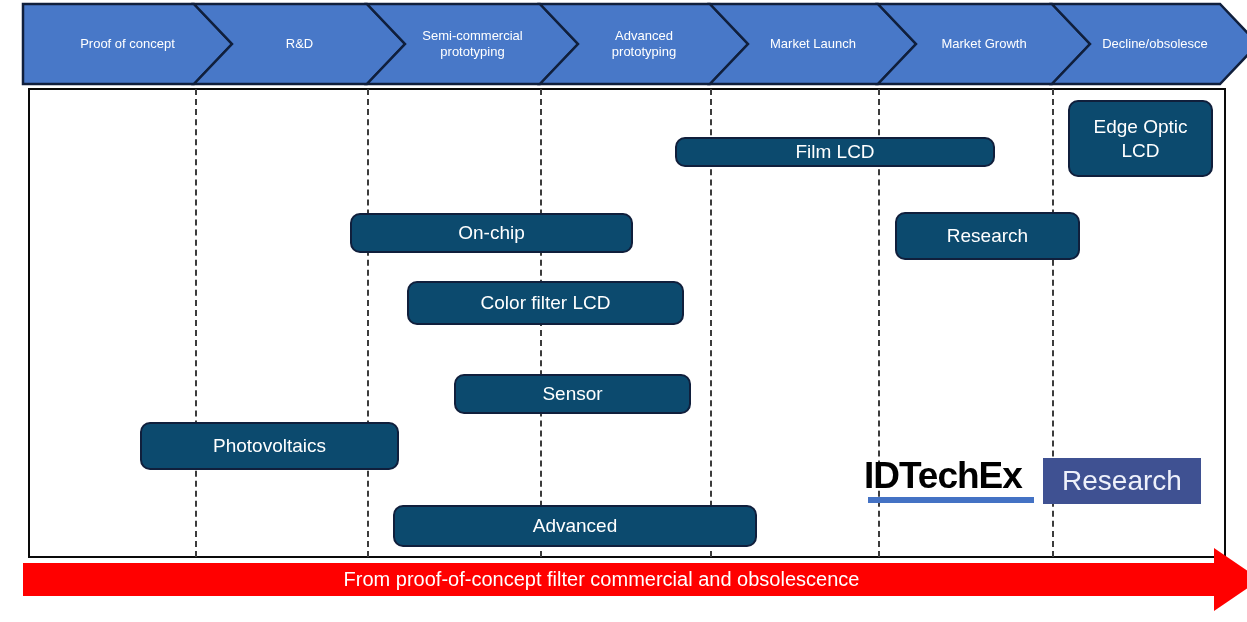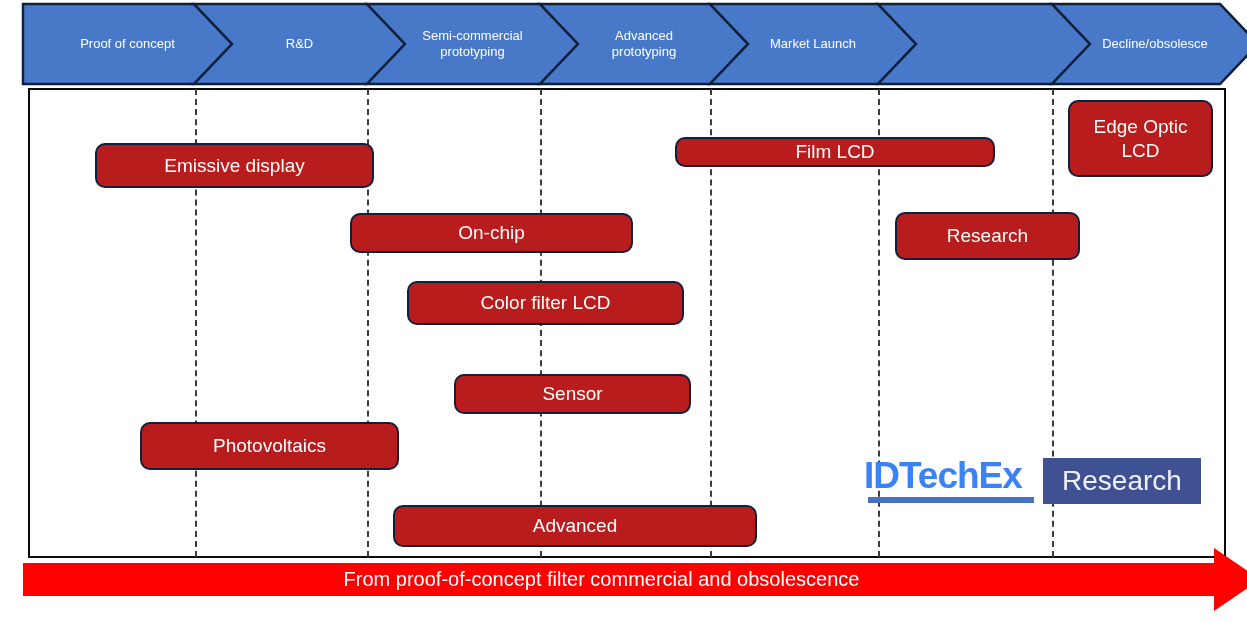--- a/index.html
+++ b/index.html
@@ -12,21 +12,21 @@
     position:absolute; left:8px; top:88px; width:1198px; height:470px;
     background:#ffffff; border:2px solid #0a0a0a; z-index:1;
   }
   
   .vline {
     position:absolute; top:89px; height:468px; width:0;
     border-left:2px dashed #3c3c3c; z-index:2;
   }
   
   .tech-box {
-    position:absolute; background:#b91c1c; border:2.5px solid #101f3c;
+    position:absolute; background:#0c4a6e; border:2.5px solid #101f3c;
     border-radius:10px; color:#ffffff; display:flex; align-items:center;
     justify-content:center; text-align:center; font-size:19px; line-height:1.25;
     z-index:3; padding:2px 8px;
   }
   
   .stage-band { position:absolute; left:0; top:0; z-index:4; }
   .stage-label {
     position:absolute; top:4px; height:80px; display:flex; align-items:center;
     justify-content:center; color:#ffffff; font-size:13px; text-align:center;
     z-index:5; line-height:1.25;
@@ -38,21 +38,21 @@
     background:#ff0000; z-index:2; display:flex; align-items:center;
     justify-content:center; color:#ffffff; font-size:20px; padding-right:36px;
   }
   .red-head {
     position:absolute; left:1194px; top:548px; width:46px; height:63px;
     background:#ff0000; clip-path:polygon(0 0, 100% 50%, 0 100%); z-index:2;
   }
   
   .logo-brand {
     position:absolute; left:844px; top:456px; width:172px; height:40px;
-    color:#3b82f6; font-size:37px; font-weight:bold; letter-spacing:-1px;
+    color:#000000; font-size:37px; font-weight:bold; letter-spacing:-1px;
     line-height:40px; z-index:3; white-space:nowrap;
   }
   .logo-underline {
     position:absolute; left:848px; top:497px; width:166px; height:6px;
     background:#4472C4; z-index:3;
   }
   .logo-division {
     position:absolute; left:1023px; top:458px; width:158px; height:46px;
     background:#3F5192; color:#eef1fb; font-size:28px; display:flex;
     align-items:center; justify-content:center; z-index:3;
@@ -92,25 +92,27 @@
     </div>
   <div class="stage-label" style="left:174px;width:211px">
       <span>R&amp;D</span>
     </div>
   <div class="stage-label" style="left:520px;width:208px">
       <span class="narrow">Advanced prototyping</span>
     </div>
   <div class="stage-label" style="left:690px;width:206px">
       <span>Market Launch</span>
     </div>
+  <div class="stage-label" style="left:858px;width:212px">
+      <span>Market Growth</span>
+    </div>
   <div class="stage-label" style="left:1032px;width:206px">
       <span>Decline/obsolesce</span>
     </div>
 
-  <div class="tech-box" style="left:75px;top:143px;width:279px;height:45px">Emissive display</div>
   <div class="tech-box" style="left:655px;top:137px;width:320px;height:30px">Film LCD</div>
   <div class="tech-box" style="left:1048px;top:100px;width:145px;height:77px">Edge Optic LCD</div>
   <div class="tech-box" style="left:330px;top:213px;width:283px;height:40px">On-chip</div>
   <div class="tech-box" style="left:875px;top:212px;width:185px;height:48px">Research</div>
   <div class="tech-box" style="left:387px;top:281px;width:277px;height:44px">Color filter LCD</div>
   <div class="tech-box" style="left:434px;top:374px;width:237px;height:40px">Sensor</div>
   <div class="tech-box" style="left:120px;top:422px;width:259px;height:48px">Photovoltaics</div>
   <div class="tech-box" style="left:373px;top:505px;width:364px;height:42px">Advanced</div>
 
   <div class="logo-brand">IDTechEx</div>

